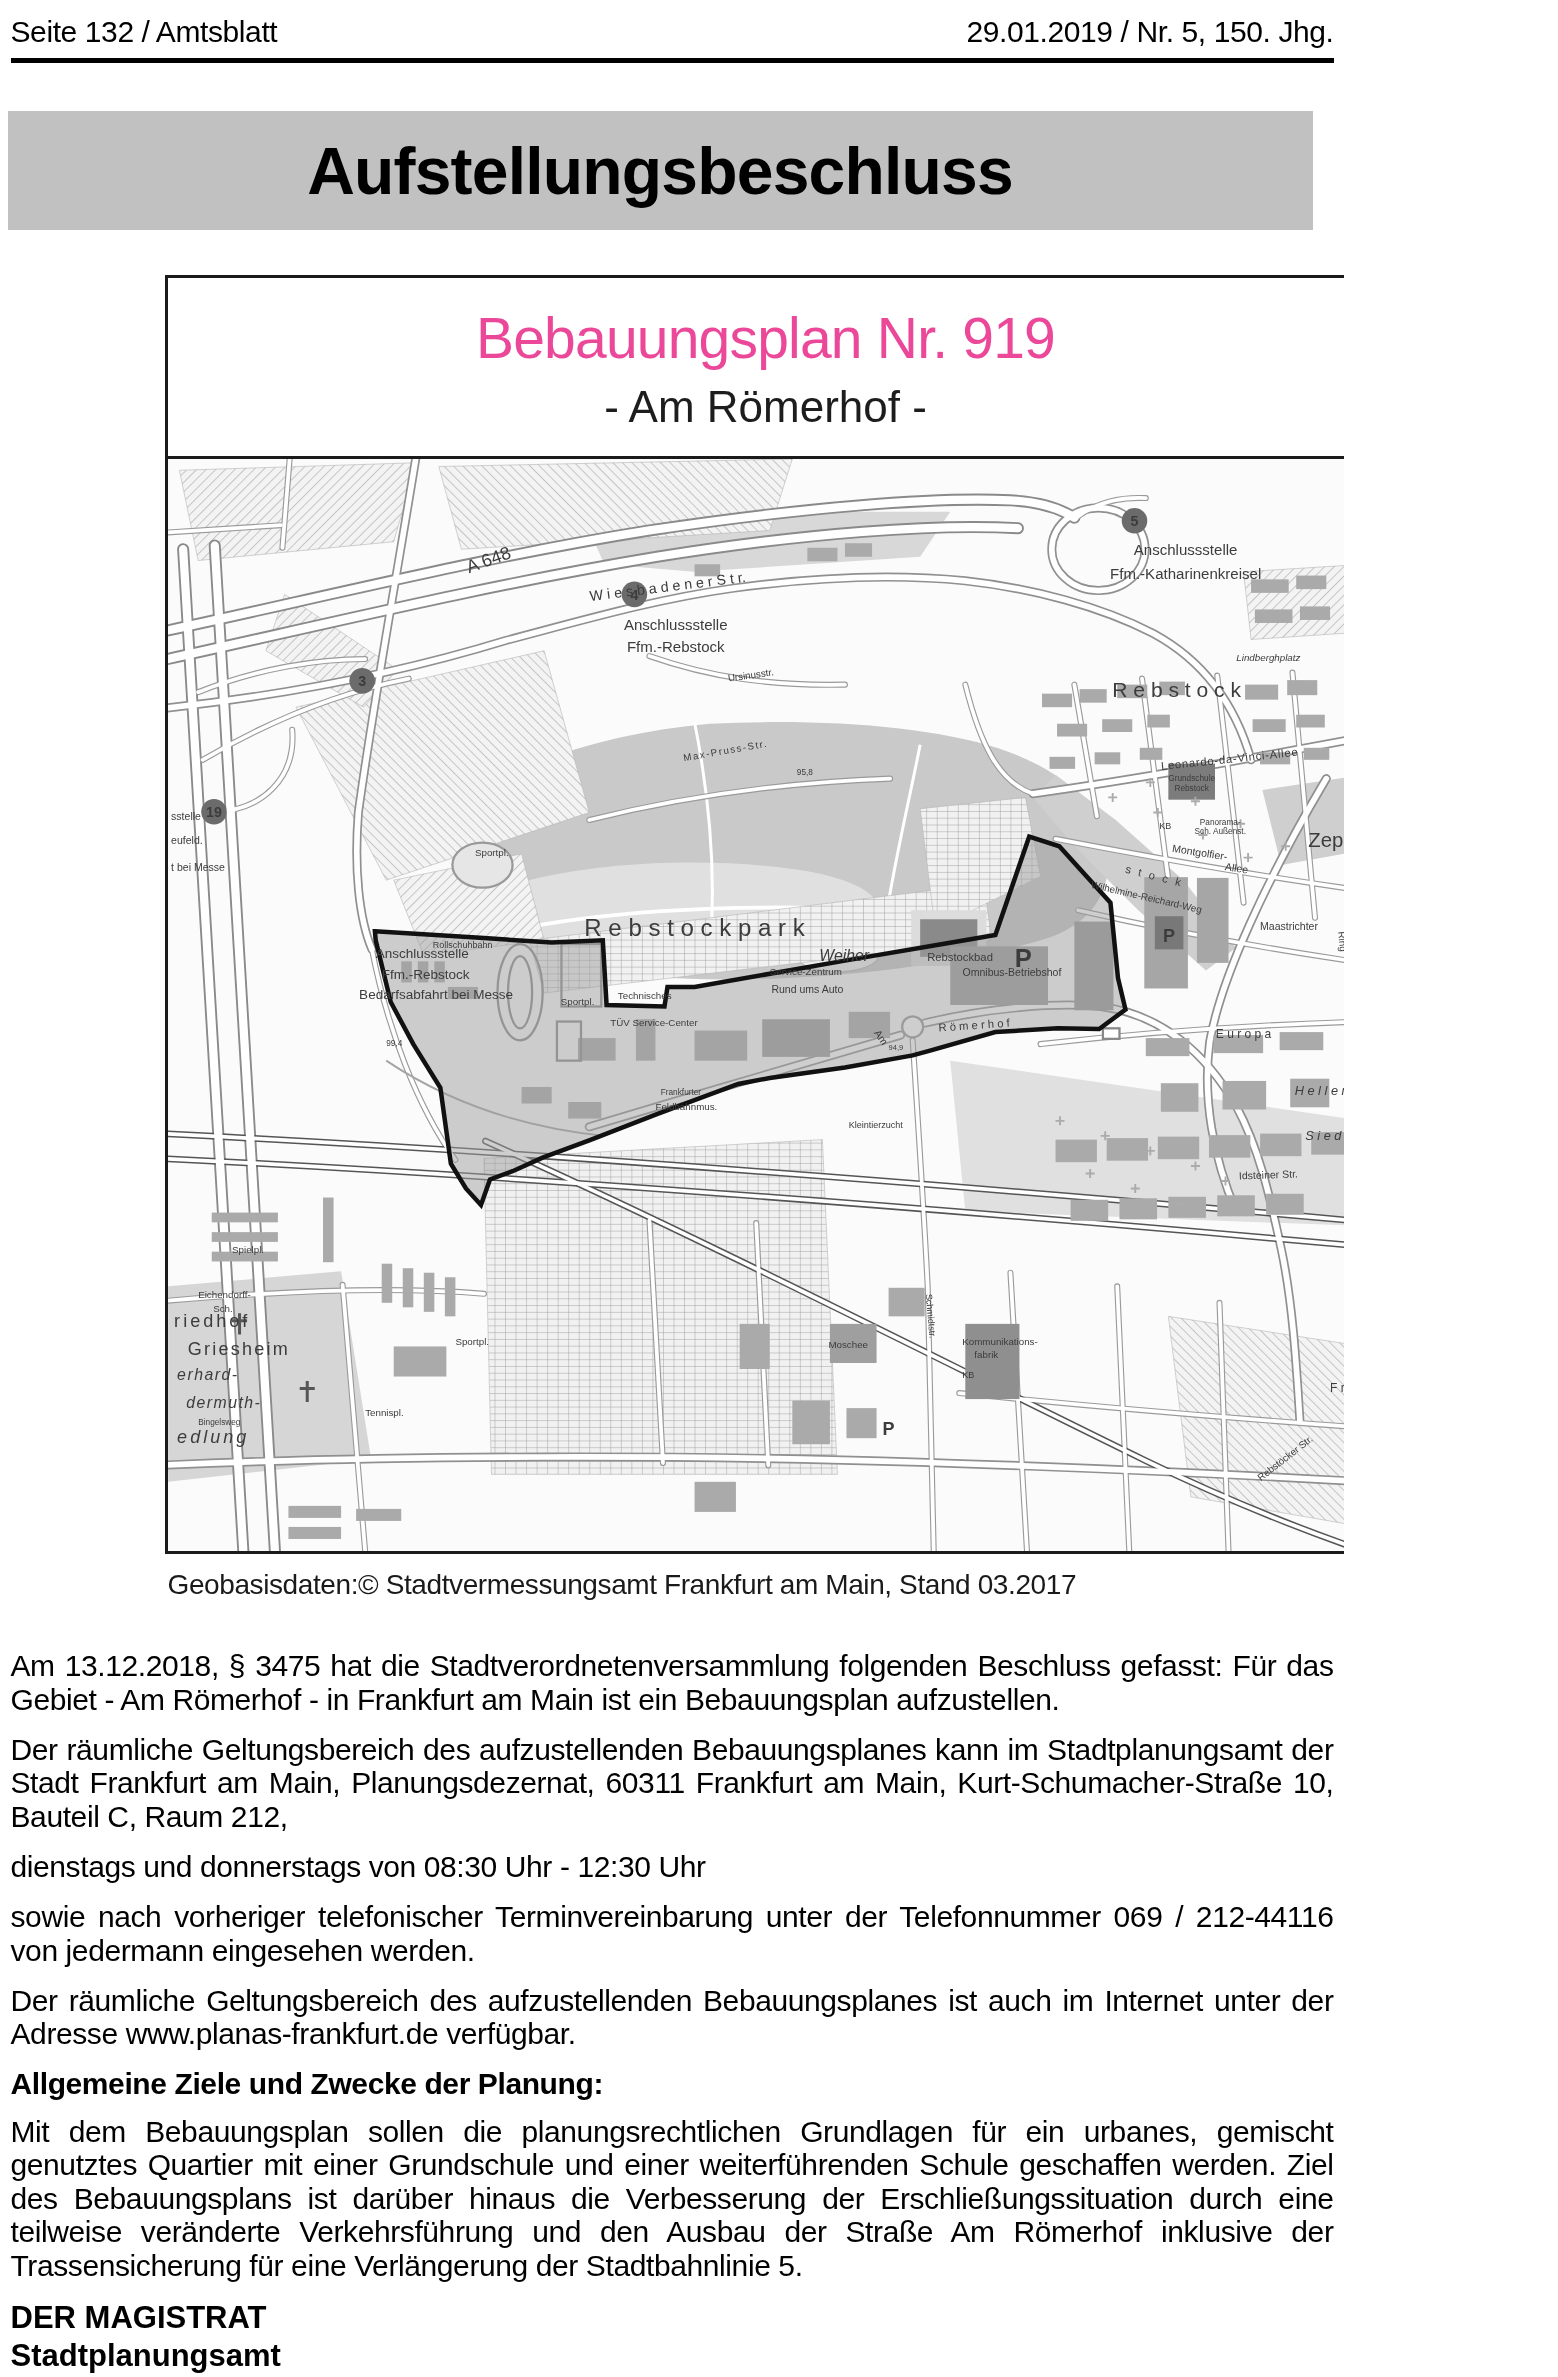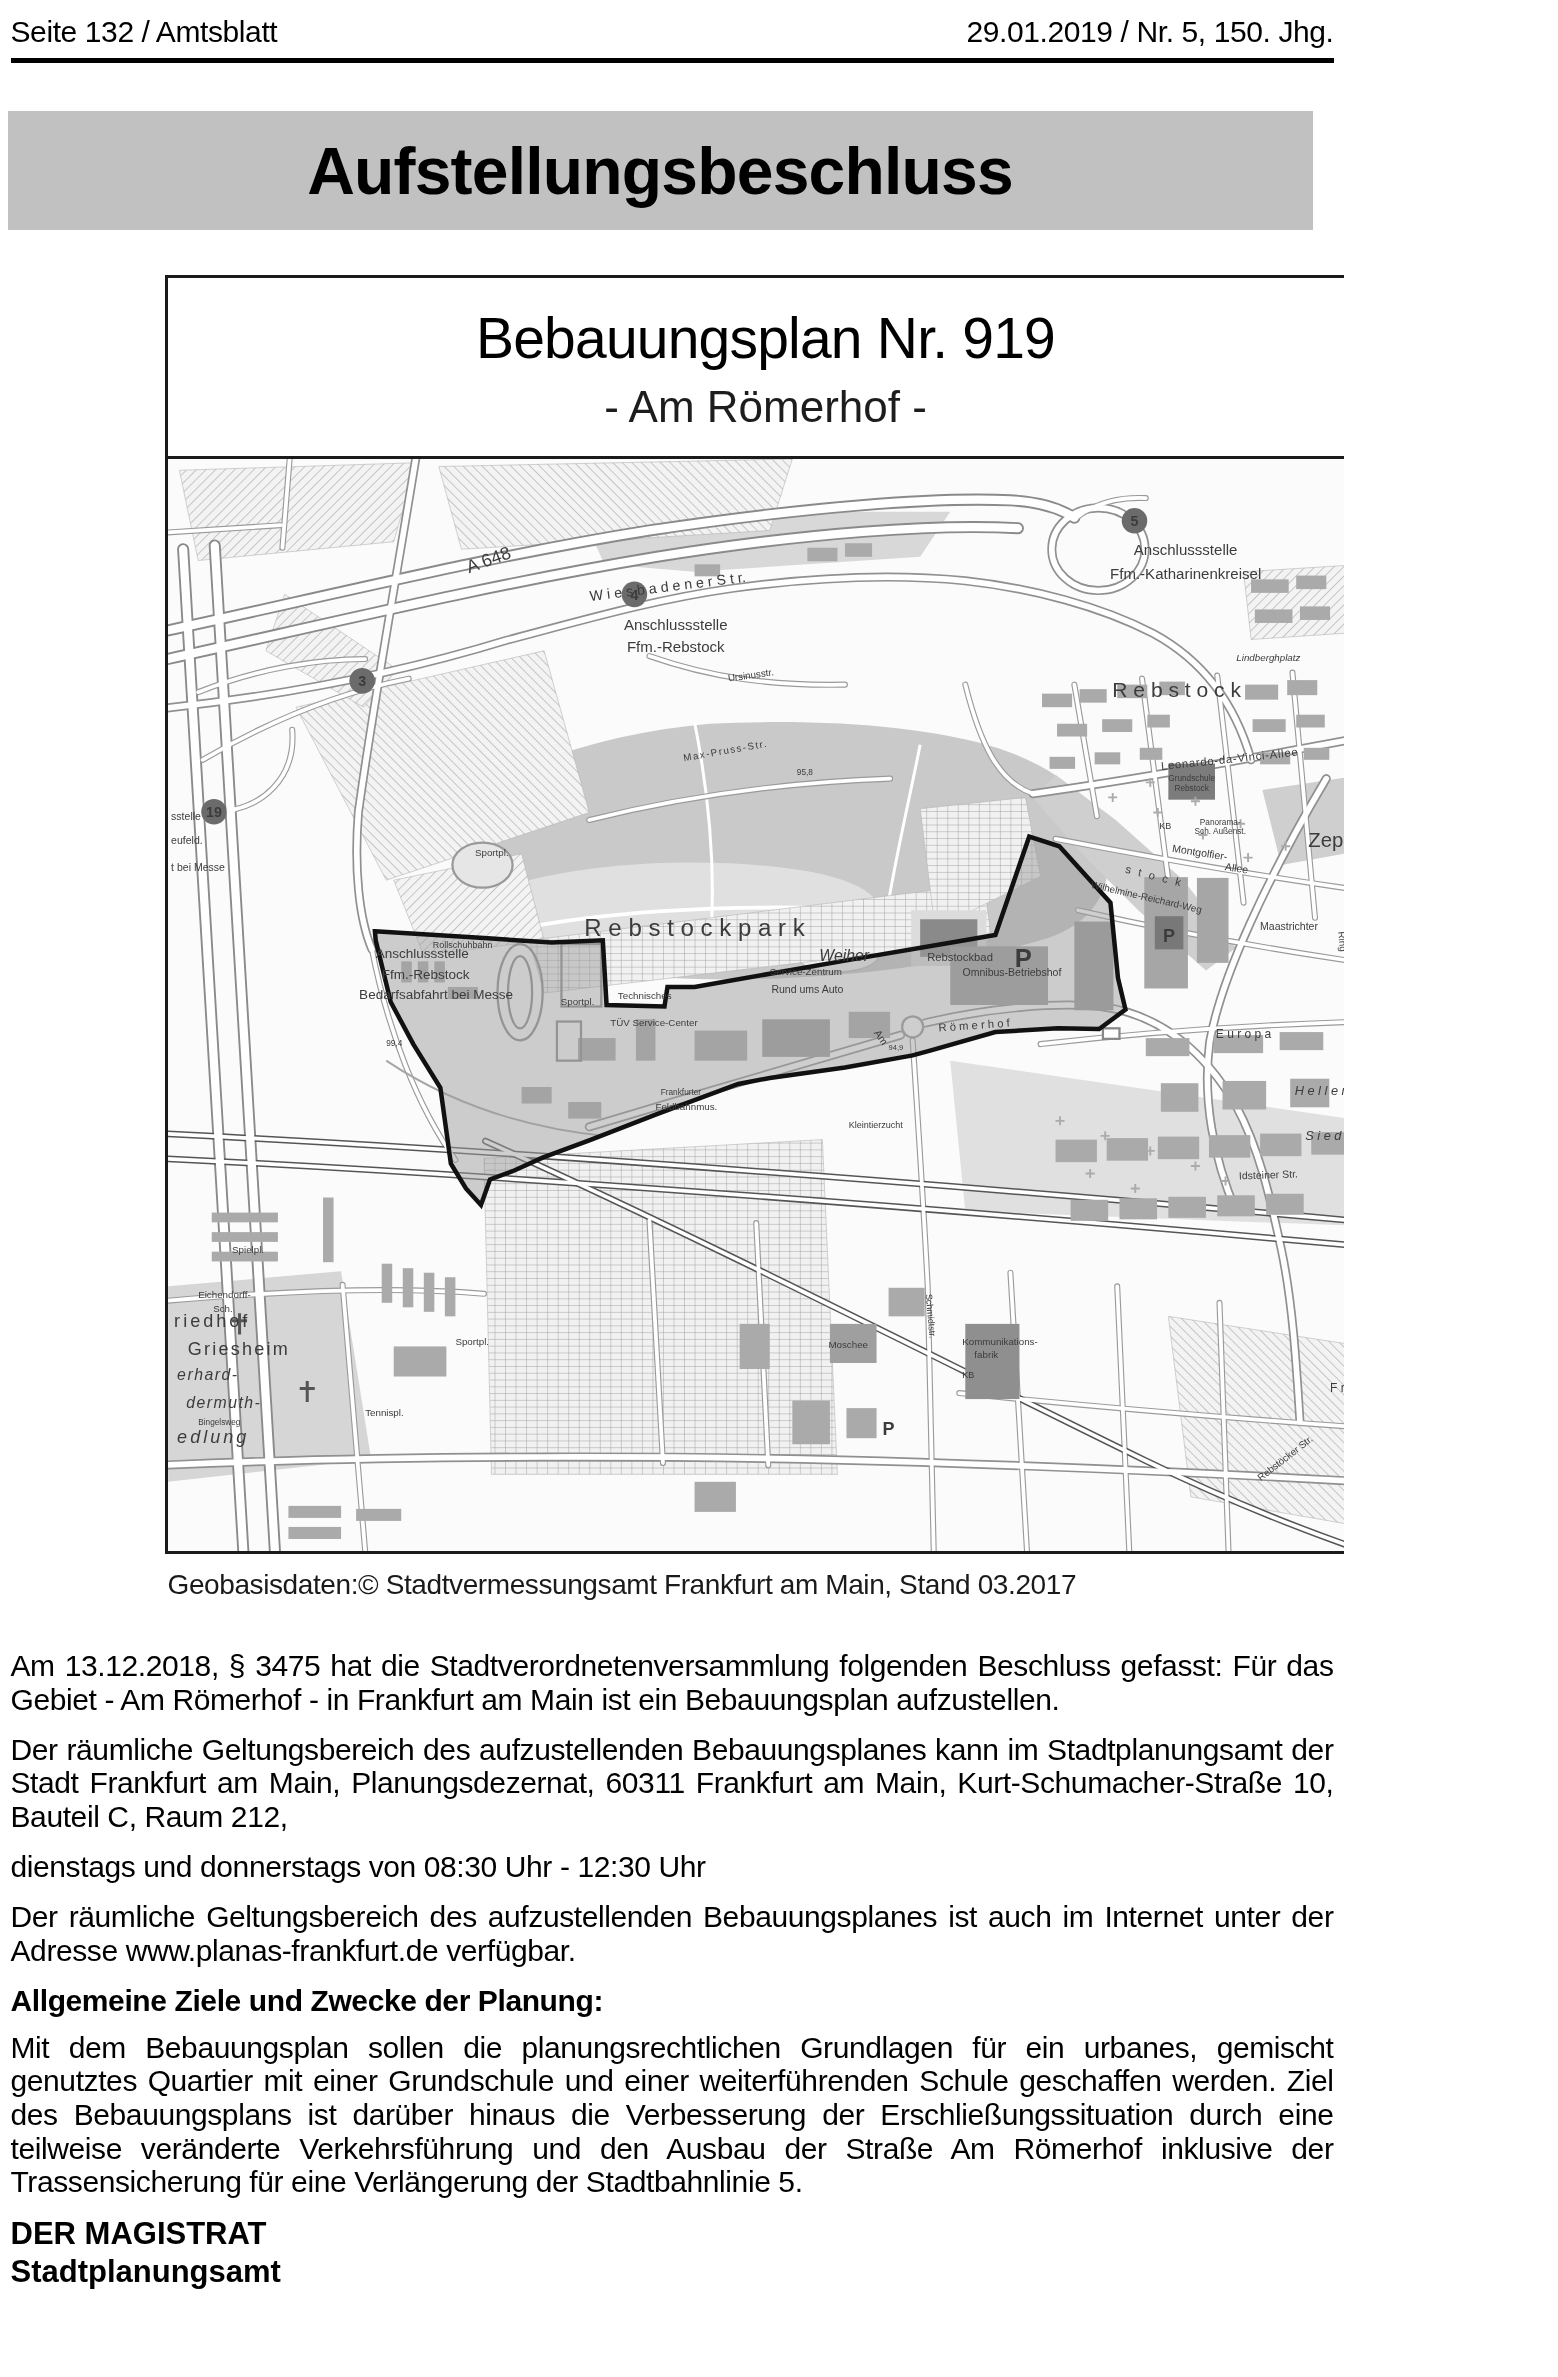--- a/index.html
+++ b/index.html
@@ -4,21 +4,21 @@
 <style>
   html,body{margin:0;padding:0;background:#fff;}
   .page{position:relative;width:1344px;height:2377px;background:#fff;color:#000;
         font-family:"Liberation Sans",sans-serif;box-sizing:border-box;padding:10.5px 10.5px 0 10.5px;overflow:hidden;}
   header{display:flex;justify-content:space-between;align-items:flex-end;
          font-size:30px;letter-spacing:-0.4px;padding:4.5px 0 9px 0;border-bottom:5.3px solid #000;}
   .banner{margin:48px 21px 0 -3px;height:119px;display:flex;align-items:center;justify-content:center;}
   .banner h1{margin:0;font-size:66px;font-weight:bold;letter-spacing:-0.8px;}
   figure.mapfig{margin:45px 0 0 154px;width:1196px;border:3px solid #1b1b1b;padding:0;}
   .fig-title{height:181px;box-sizing:border-box;border-bottom:3px solid #1b1b1b;text-align:center;padding-top:27px;}
-  .fig-title .t1{font-size:57px;letter-spacing:-0.8px;color:#000000;}
+  .fig-title .t1{font-size:57px;letter-spacing:-0.8px;color:#ec4899;}
   .fig-title .t2{font-size:44px;margin-top:10.5px;color:#1d1d1d;}
   svg#map{display:block;width:1196px;height:1092px;background:#fcfcfc;}
   .caption{margin:15px 0 0 157px;font-size:28px;letter-spacing:-0.4px;color:#1a1a1a;}
   main{margin-top:48px;font-size:30px;line-height:1.12;letter-spacing:-0.4px;text-align:justify;}
   main p{margin:0 0 16.5px 0;}
   main p.h{font-weight:bold;text-align:left;margin-bottom:13.5px;}
   footer{margin-top:10.5px;text-align:left;padding-right:56px;font-weight:bold;font-size:31px;line-height:1.22;}
   text{fill:#3c3c3c;font-family:"Liberation Sans",sans-serif;}
 </style>
 </head>
@@ -372,20 +372,21 @@
         </g>
     </svg>
   </figure>
 
   <div class="caption">Geobasisdaten:© Stadtvermessungsamt Frankfurt am Main, Stand 03.2017</div>
 
   <main id="bodyText">
       <p>Am 13.12.2018, § 3475 hat die Stadtverordnetenversammlung folgenden Beschluss gefasst: Für das Gebiet - Am Römerhof - in Frankfurt am Main ist ein Bebauungsplan aufzustellen.</p>
       <p>Der räumliche Geltungsbereich des aufzustellenden Bebauungsplanes kann im Stadtplanungsamt der Stadt Frankfurt am Main, Planungsdezernat, 60311 Frankfurt am Main, Kurt-Schumacher-Straße 10, Bauteil C, Raum 212,</p>
       <p>dienstags und donnerstags von 08:30 Uhr - 12:30 Uhr</p>
+      <p>sowie nach vorheriger telefonischer Terminvereinbarung unter der Telefonnummer 069 / 212-44116 von jedermann eingesehen werden.</p>
       <p>Der räumliche Geltungsbereich des aufzustellenden Bebauungsplanes ist auch im Internet unter der Adresse www.planas-frankfurt.de verfügbar.</p>
       <p class="h">Allgemeine Ziele und Zwecke der Planung:</p>
       <p>Mit dem Bebauungsplan sollen die planungsrechtlichen Grundlagen für ein urbanes, gemischt genutztes Quartier mit einer Grundschule und einer weiterführenden Schule geschaffen werden. Ziel des Bebauungsplans ist darüber hinaus die Verbesserung der Erschließungssituation durch eine teilweise veränderte Verkehrsführung und den Ausbau der Straße Am Römerhof inklusive der Trassensicherung für eine Verlängerung der Stadtbahnlinie 5.</p>
     </main>
 
   <footer>
     <div>DER MAGISTRAT</div>
     <div>Stadtplanungsamt</div>
   </footer>
 

